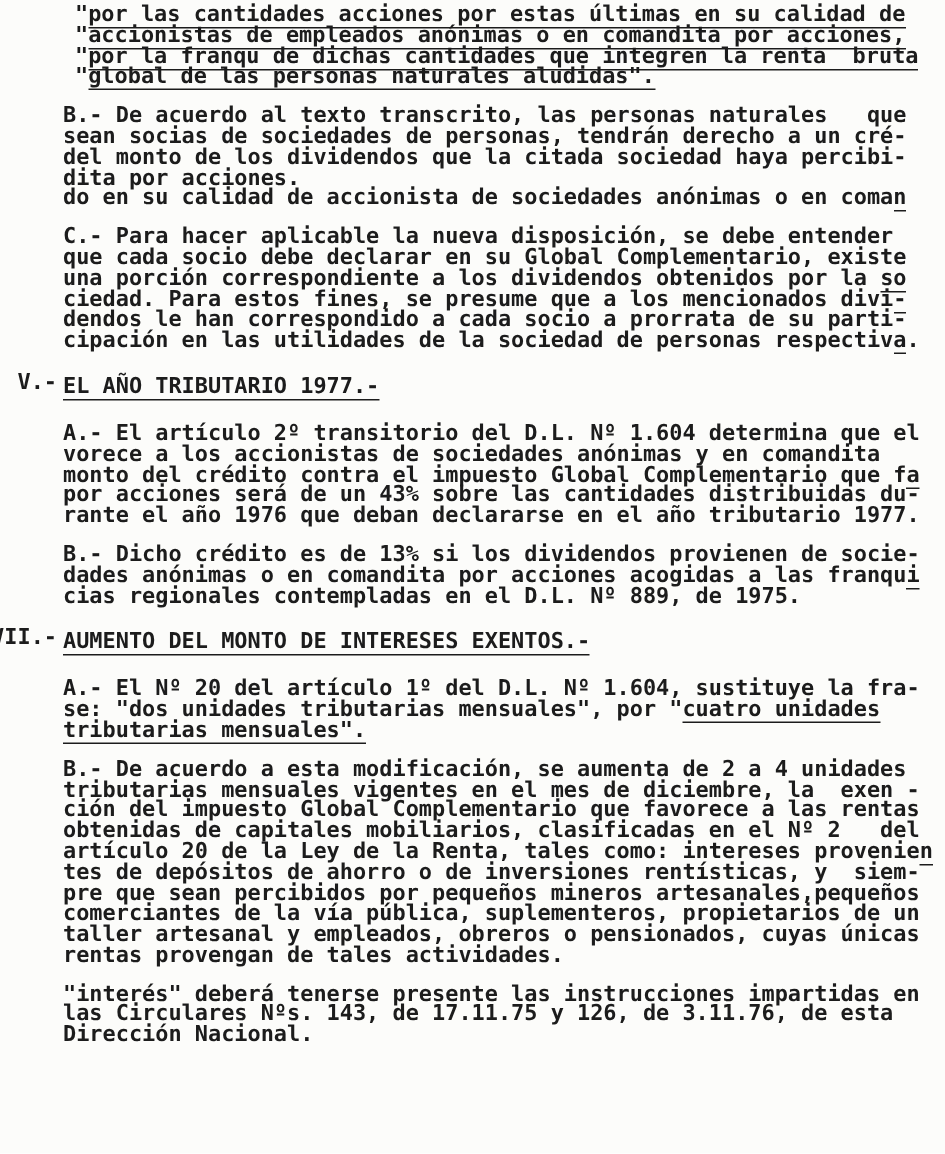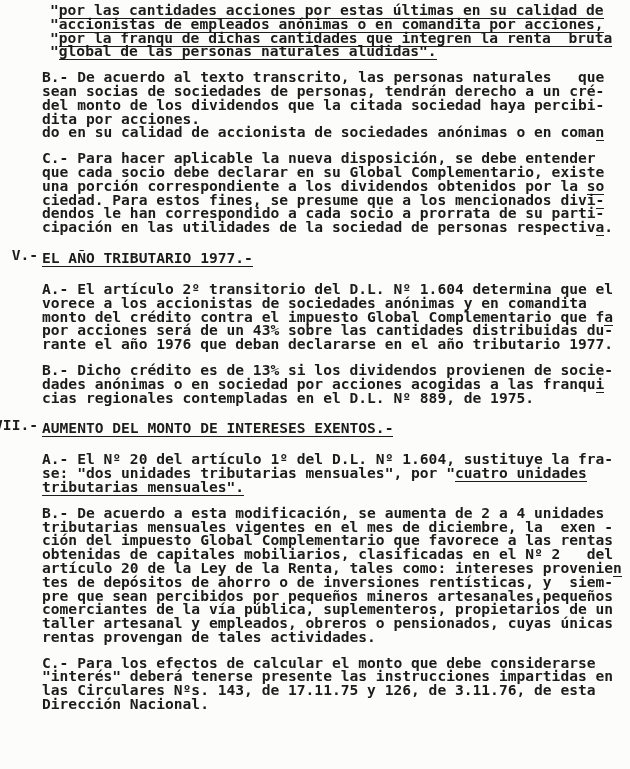--- a/index.html
+++ b/index.html
@@ -59,21 +59,21 @@
     </div>
     <div class="block para">
       <div class="line"><span>A.- El artículo 2º transitorio del D.L. Nº 1.604 determina que el</span></div>
       <div class="line"><span>vorece a los accionistas de sociedades anónimas y en comandita</span></div>
       <div class="line"><span>monto del crédito contra el impuesto Global Complementario que f</span><span class="u">a</span></div>
       <div class="line"><span>por acciones será de un 43% sobre las cantidades distribuidas du-</span></div>
       <div class="line"><span>rante el año 1976 que deban declararse en el año tributario 1977.</span></div>
     </div>
     <div class="block para">
       <div class="line"><span>B.- Dicho crédito es de 13% si los dividendos provienen de socie-</span></div>
-      <div class="line"><span>dades anónimas o en sociedad por acciones acogidas a las franqu</span><span class="u">i</span></div>
+      <div class="line"><span>dades anónimas o en comandita por acciones acogidas a las franqu</span><span class="u">i</span></div>
       <div class="line"><span>cias regionales contempladas en el D.L. Nº 889, de 1975.</span></div>
     </div>
     <div class="block heading">
       <span class="hang">VII.-</span>
       <div class="line"><span class="u">AUMENTO DEL MONTO DE INTERESES EXENTOS.-</span></div>
     </div>
     <div class="block para">
       <div class="line"><span>A.- El Nº 20 del artículo 1º del D.L. Nº 1.604, sustituye la fra-</span></div>
       <div class="line"><span>se: "dos unidades tributarias mensuales", por "</span><span class="u">cuatro unidades</span></div>
       <div class="line"><span class="u">tributarias mensuales".</span></div>
@@ -84,18 +84,17 @@
       <div class="line"><span>ción del impuesto Global Complementario que favorece a las rentas</span></div>
       <div class="line"><span>obtenidas de capitales mobiliarios, clasificadas en el Nº 2   del</span></div>
       <div class="line"><span>artículo 20 de la Ley de la Renta, tales como: intereses provenie</span><span class="u">n</span></div>
       <div class="line"><span>tes de depósitos de ahorro o de inversiones rentísticas, y  siem-</span></div>
       <div class="line"><span>pre que sean percibidos por pequeños mineros artesanales,pequeños</span></div>
       <div class="line"><span>comerciantes de la vía pública, suplementeros, propietarios de un</span></div>
       <div class="line"><span>taller artesanal y empleados, obreros o pensionados, cuyas únicas</span></div>
       <div class="line"><span>rentas provengan de tales actividades.</span></div>
     </div>
     <div class="block para">
-      <div class="line"><span>C.- Para los efectos de calcular el monto que debe considerarse</span></div>
       <div class="line"><span>"interés" deberá tenerse presente las instrucciones impartidas en</span></div>
       <div class="line"><span>las Circulares Nºs. 143, de 17.11.75 y 126, de 3.11.76, de esta</span></div>
       <div class="line"><span>Dirección Nacional.</span></div>
     </div>
   </div>
 
 </body></html>

